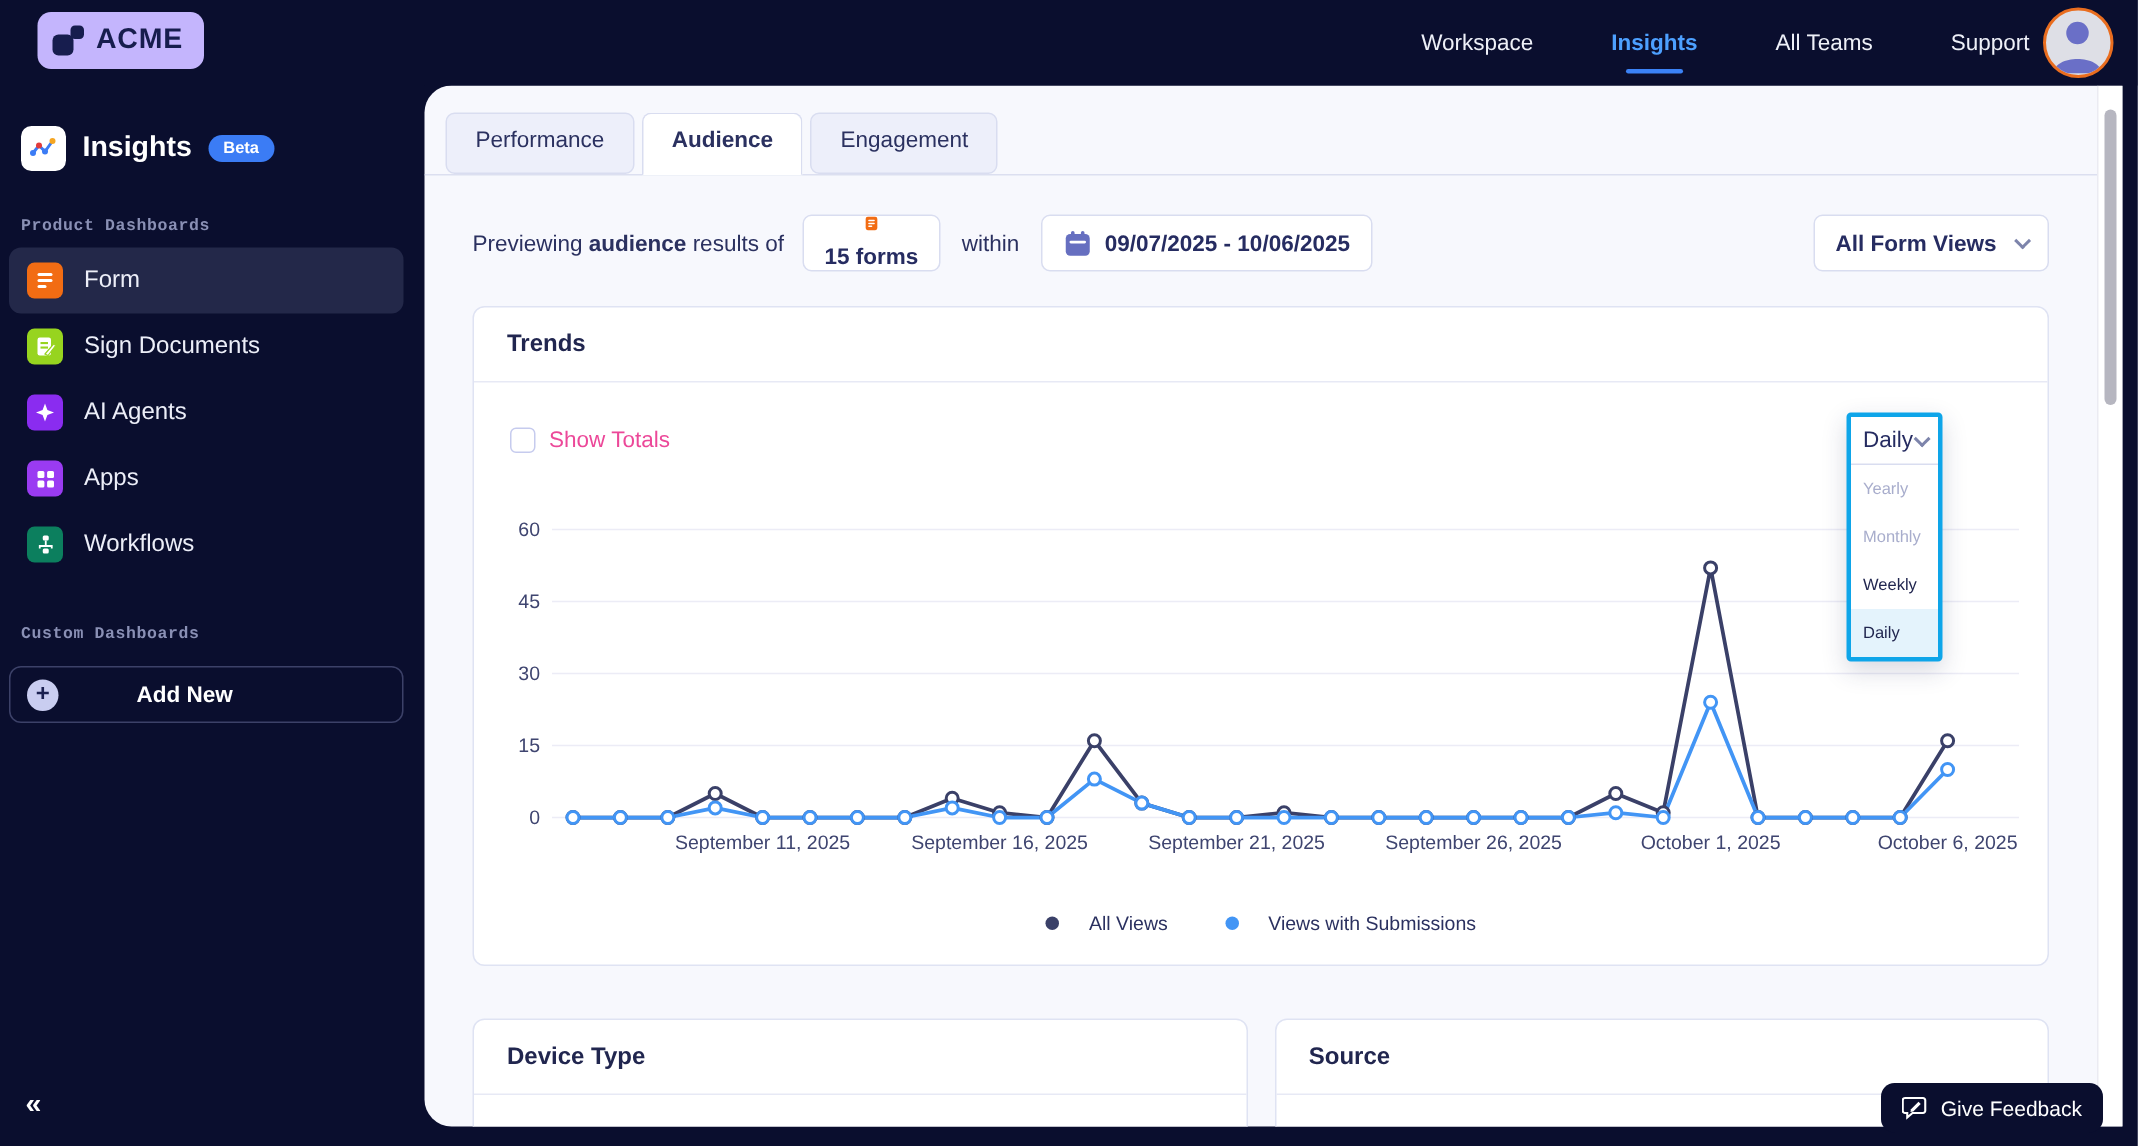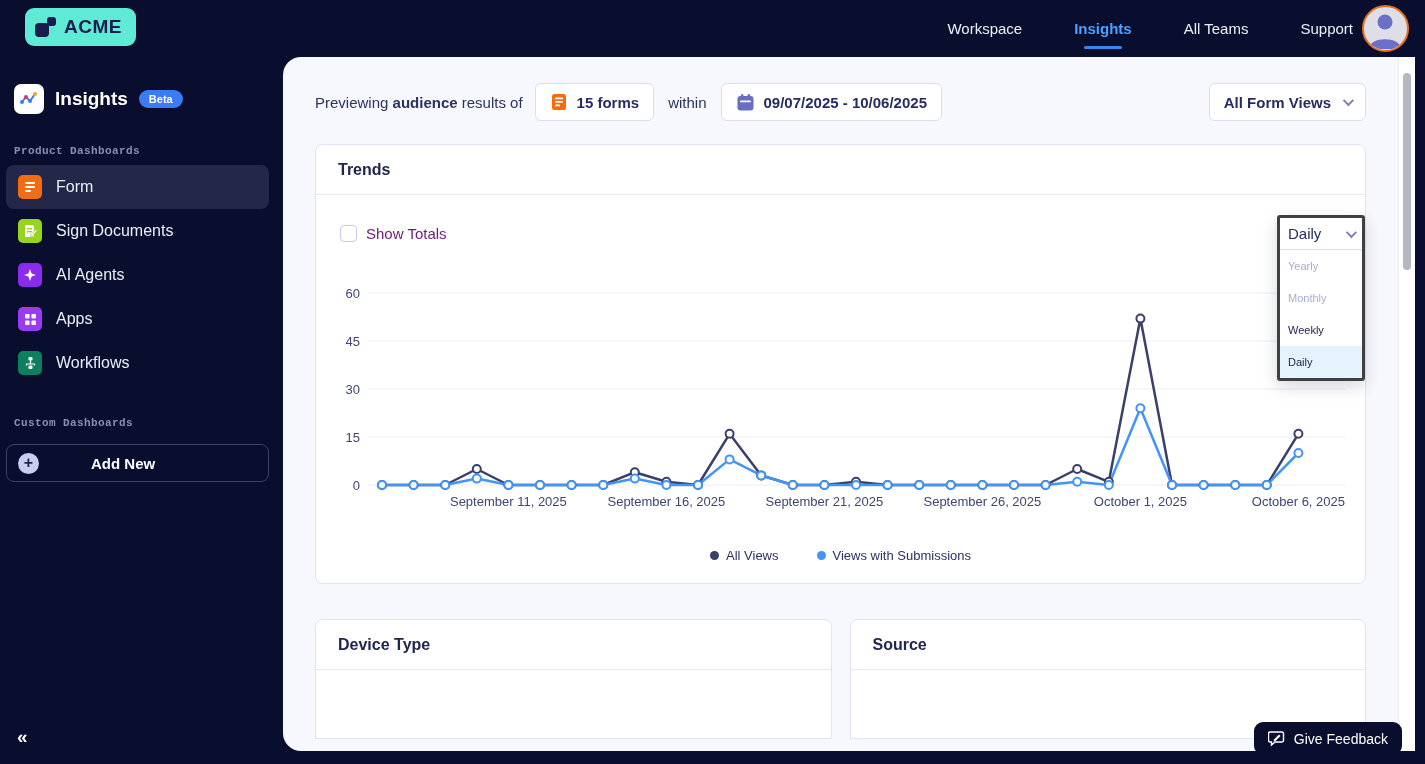--- a/index.html
+++ b/index.html
@@ -2,21 +2,21 @@
 <html><head>
 <meta charset="utf-8">
 <style>
   * { margin:0; padding:0; box-sizing:border-box; }
   html,body { width:1425px; height:764px; overflow:hidden;
     font-family:"Liberation Sans","DejaVu Sans",sans-serif;
     background:#0a0e2e; color:#262c61; }
 
   
   .topbar { position:absolute; left:0; top:0; width:1425px; height:57px; background:#0a0e2e; z-index:5; }
-  .logo-box { position:absolute; left:25px; top:8px; height:38px; background:#5eead4; border-radius:9px;
+  .logo-box { position:absolute; left:25px; top:8px; height:38px; background:#c4b5fd; border-radius:9px;
     display:flex; align-items:center; gap:7px; padding:0 14px 0 10px; }
   .logo-glyph { position:relative; width:22px; height:22px; }
   .logo-glyph .sq1 { position:absolute; left:0; bottom:1px; width:14px; height:14px; background:#171d4e; border-radius:4px; }
   .logo-glyph .sq2 { position:absolute; right:1px; top:1px; width:9px; height:9px; background:#171d4e; border-radius:3px; }
   .logo-text { font-size:19px; font-weight:800; color:#171d4e; letter-spacing:.5px; }
   .top-nav { position:absolute; right:72px; top:0; height:57px; display:flex; align-items:center; gap:52px; }
   .top-nav-item { font-size:15px; font-weight:500; color:#eef0f8; cursor:pointer; position:relative; padding:6px 0; }
   .top-nav-item.active { color:#4da0ff; font-weight:700; }
   .top-nav-item.active::after { content:""; position:absolute; left:50%; transform:translateX(-50%);
     bottom:-6px; width:38px; height:3px; border-radius:2px; background:#3b82f6; }
@@ -55,45 +55,45 @@
     border:1px solid #d9ddf0; border-radius:6px; cursor:pointer; }
   .tab.active { background:#fff; font-weight:700; border-radius:6px 6px 0 0;
     border-bottom-color:#fff; margin-bottom:-1px; padding-bottom:14px; }
 
   
   .filter-row { margin:26px 32px 0 32px; height:38px; display:flex; align-items:center; }
   .filter-text { font-size:15px; font-weight:500; color:#2b3160; }
   .filter-text b { font-weight:700; }
   .chip-btn { height:38px; background:#fff; border:1px solid #d9ddf0; border-radius:6px;
     display:flex; align-items:center; gap:9px; padding:0 14px; font-size:15px; font-weight:700; color:#262c61; cursor:pointer; }
-  .forms-chip { margin-left:12px; }
+  .forms-chip { margin-left:12px;flex-direction:column; }
   .within-label { margin:0 14px; }
   .views-dd { margin-left:auto; gap:12px; }
   .chev { width:8px; height:8px; border-right:2px solid #7d84ab; border-bottom:2px solid #7d84ab;
     transform:rotate(45deg) translateY(-2px); }
 
   
   .card { background:#fff; border:1px solid #dfe3f3; border-radius:8px; }
   .card-header { height:50px; display:flex; align-items:center; padding-left:22px;
     border-bottom:1px solid #e7e9f5; font-size:16px; font-weight:700; color:#21264f; }
 
   
   .trends-card { margin:23px 32px 0 32px; height:440px; position:relative; }
   .trends-body { position:relative; height:388px; }
   .show-totals { position:absolute; left:24px; top:30px; display:flex; align-items:center; gap:9px; }
   .checkbox { width:17px; height:17px; border:1.5px solid #c6cbee; border-radius:4px; background:#fff; cursor:pointer; }
-  .show-totals-label { font-size:15px; color:#701a75; }
+  .show-totals-label { font-size:15px; color:#ec4899; }
   .chart-svg { position:absolute; left:0; top:80px; }
   .legend { position:absolute; left:0; right:0; top:353px; display:flex; justify-content:center; gap:38px; }
-  .legend-item { display:flex; align-items:center; gap:7px; cursor:pointer; }
+  .legend-item { display:flex; align-items:center; gap:20px; cursor:pointer; }
   .legend-dot { width:9px; height:9px; border-radius:50%; }
   .legend-label { font-size:13px; color:#2b3160; }
 
   
-  .interval-wrap { position:absolute; left:961px; top:20px; width:88px; border:3px solid #404040;
+  .interval-wrap { position:absolute; left:915px; top:20px; width:64px; border:3px solid #0ea5e9;
     border-radius:3px; background:#fff; z-index:3; box-shadow:0 6px 16px rgba(40,45,90,.18); }
   .interval-trigger { height:32px; display:flex; align-items:center; justify-content:space-between;
     padding:0 8px; cursor:pointer; border-bottom:1px solid #d9ddf0; }
   .interval-trigger-label { font-size:15px; color:#262c61; }
   .dd-option { height:32px; line-height:32px; padding-left:8px; font-size:11px; color:#21264f; cursor:pointer; }
   .dd-option.disabled { color:#a8adcc; cursor:default; }
   .dd-option.selected { background:#e4f3fc; }
 
   
   .bottom-row { margin:35px 32px 0 32px; display:flex; gap:18px; }
@@ -204,20 +204,25 @@
     <span class="add-new-plus">+</span>
     <span class="add-new-label">Add New</span>
   </div>
 
   <div class="collapse-btn">«</div>
 </div>
 
 <div class="panel">
   <div class="panel-inner">
 
+    <div class="tabs-row">
+      <div class="tab">Performance</div>
+      <div class="tab active">Audience</div>
+      <div class="tab">Engagement</div>
+    </div>
 
     <div class="filter-row">
       <span class="filter-text">
         <span>Previewing</span>&nbsp;<b>audience</b>&nbsp;<span>results of</span>
       </span>
       <div class="chip-btn forms-chip">
         <svg width="18" height="18" viewBox="0 0 18 18">
           <rect x="2" y="1" width="14" height="16" rx="2.5" fill="#f26c13"></rect>
           <rect x="5" y="4.5" width="8" height="1.8" rx="0.9" fill="#fff"></rect>
           <rect x="5" y="8" width="8" height="1.8" rx="0.9" fill="#fff"></rect>

